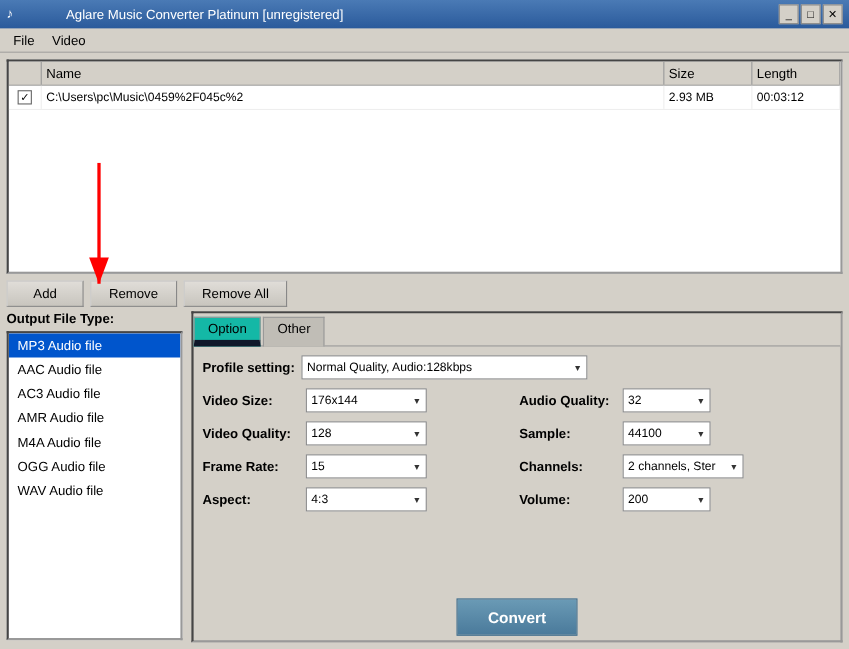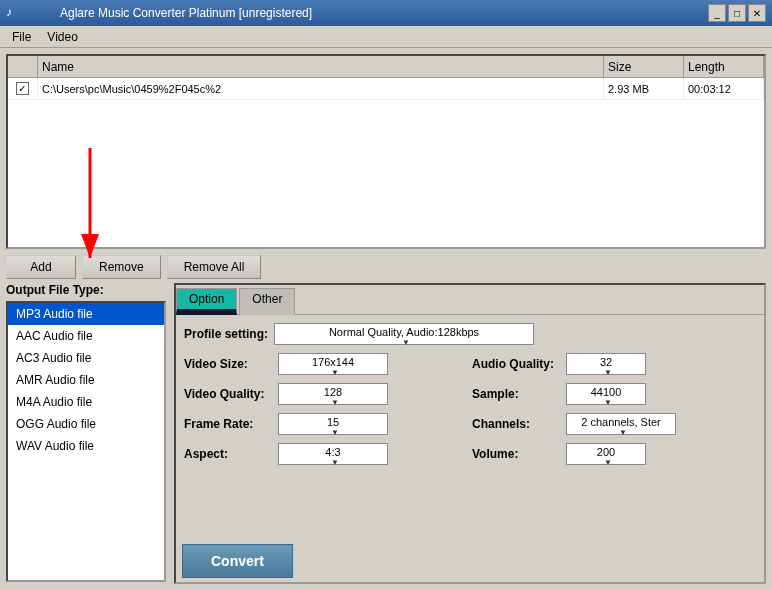--- a/index.html
+++ b/index.html
@@ -251,21 +251,20 @@
     .select-box {
       background: white;
       border: 1px solid #888;
       padding: 2px 4px;
       font-size: 11px;
       display: flex;
       align-items: center;
       justify-content: space-between;
       cursor: pointer;
       height: 22px;
-      flex-direction: column;
     }
     .select-box .arrow {
       font-size: 8px;
       color: #333;
       margin-left: 4px;
     }
     .select-wide { width: 260px; }
     .select-medium { width: 110px; }
     .select-small { width: 80px; }
     .select-channel { width: 110px; }
@@ -277,21 +276,21 @@
     }
     .grid-row {
       display: flex;
       align-items: center;
       gap: 4px;
     }
 
     
     .convert-btn-area {
       display: flex;
-      justify-content: flex-start;
+      justify-content: center;
       padding: 4px 6px;
     }
     .convert-btn {
       background: linear-gradient(to bottom, #6a9ab5, #4a7a9b);
       border: 1px solid #3a6a8b;
       color: white;
       font-size: 14px;
       font-weight: bold;
       padding: 8px 28px;
       cursor: pointer;

